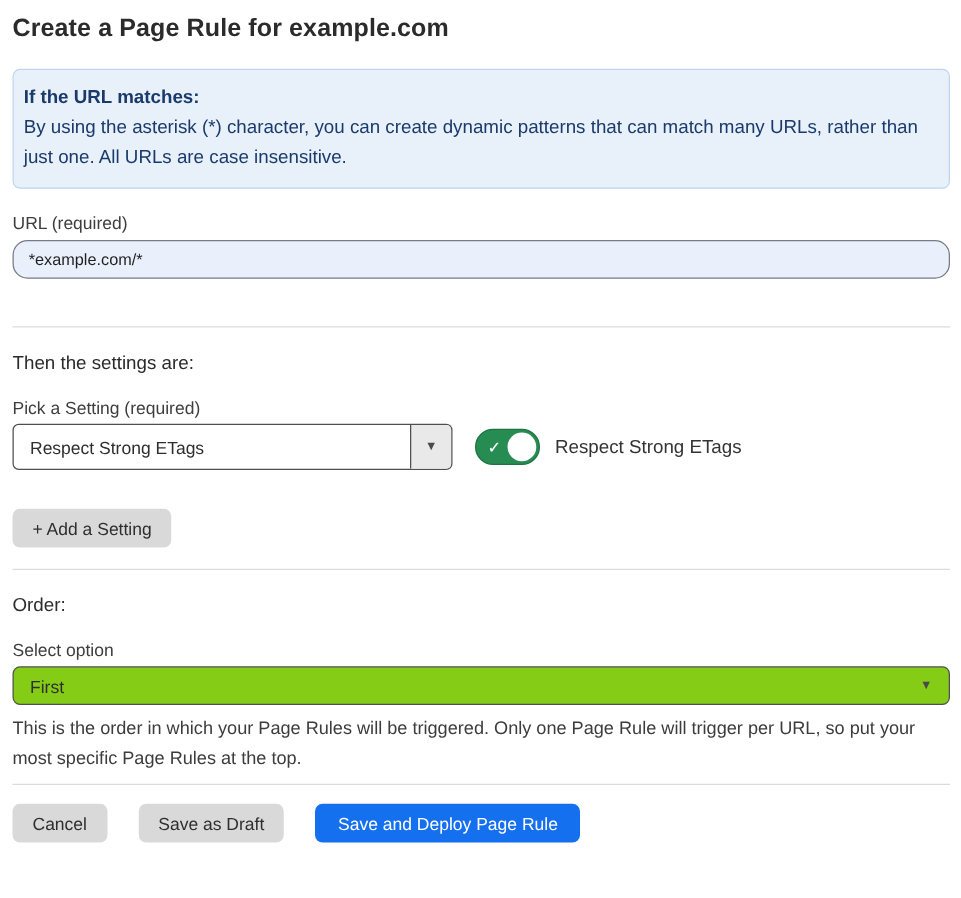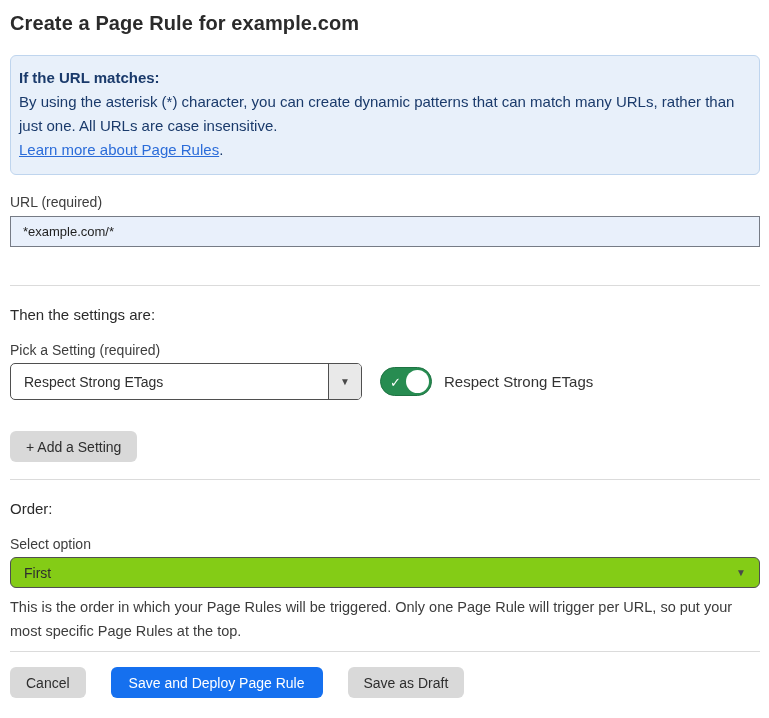--- a/index.html
+++ b/index.html
@@ -45,21 +45,21 @@
     margin-top: 19px;
   }
 
   
   .url-input {
     margin-top: 6px;
     width: 750px;
     height: 31px;
     background: #e9f0fb;
     border: 1px solid #767b85;
-    border-radius: 0;
+    border-radius: 12px;
     padding: 0 12px;
     font-size: 13px;
     color: #1f1f1f;
     font-family: "Liberation Sans", "DejaVu Sans", sans-serif;
     outline: none;
   }
 
   .divider {
     border: none;
     border-top: 1px solid #dbdbdb;
@@ -211,23 +211,20 @@
 </head>
 <body>
 
 <div class="page">
 
   <h1 class="page-title">Create a Page Rule for example.com</h1>
 
   <div class="info-box">
     <div class="info-heading">If the URL matches:</div>
     <div class="info-body">By using the asterisk (*) character, you can create dynamic patterns that can match many URLs, rather than just one. All URLs are case insensitive.</div>
-    <div>
-      <a class="info-link">Learn more about Page Rules</a><span class="info-link-suffix">.</span>
-    </div>
   </div>
 
   <div class="field-label">URL (required)</div>
   <input class="url-input" type="text" value="*example.com/*" style="">
 
   <hr class="divider divider-1">
 
   <div class="section-heading">Then the settings are:</div>
 
   <div class="field-label">Pick a Setting (required)</div>
@@ -258,17 +255,17 @@
     <span class="order-select-value">First</span>
     <span class="order-select-caret">▼</span>
   </div>
 
   <div class="help-text">This is the order in which your Page Rules will be triggered. Only one Page Rule will trigger per URL, so put your most specific Page Rules at the top.</div>
 
   <hr class="divider divider-3">
 
   <div class="footer-actions">
     <button class="btn btn-gray">Cancel</button>
+    <button class="btn btn-gray">Save as Draft</button>
     <button class="btn btn-blue">Save and Deploy Page Rule</button>
-    <button class="btn btn-gray">Save as Draft</button>
   </div>
 
 </div>
 
 </body></html>

